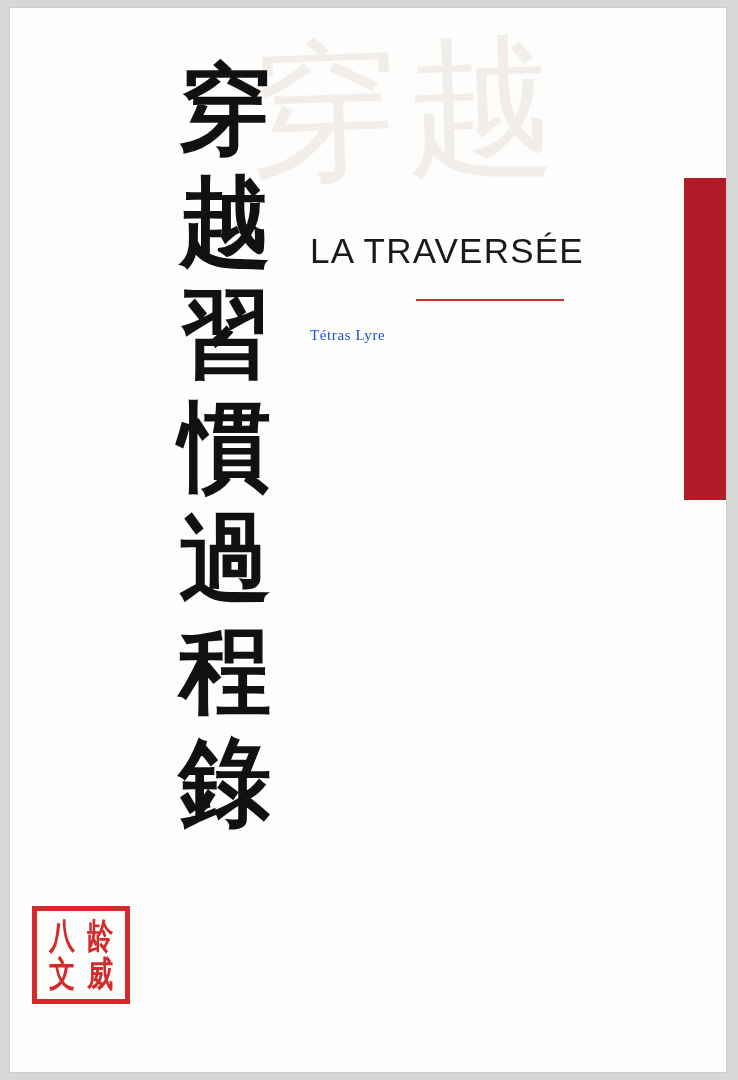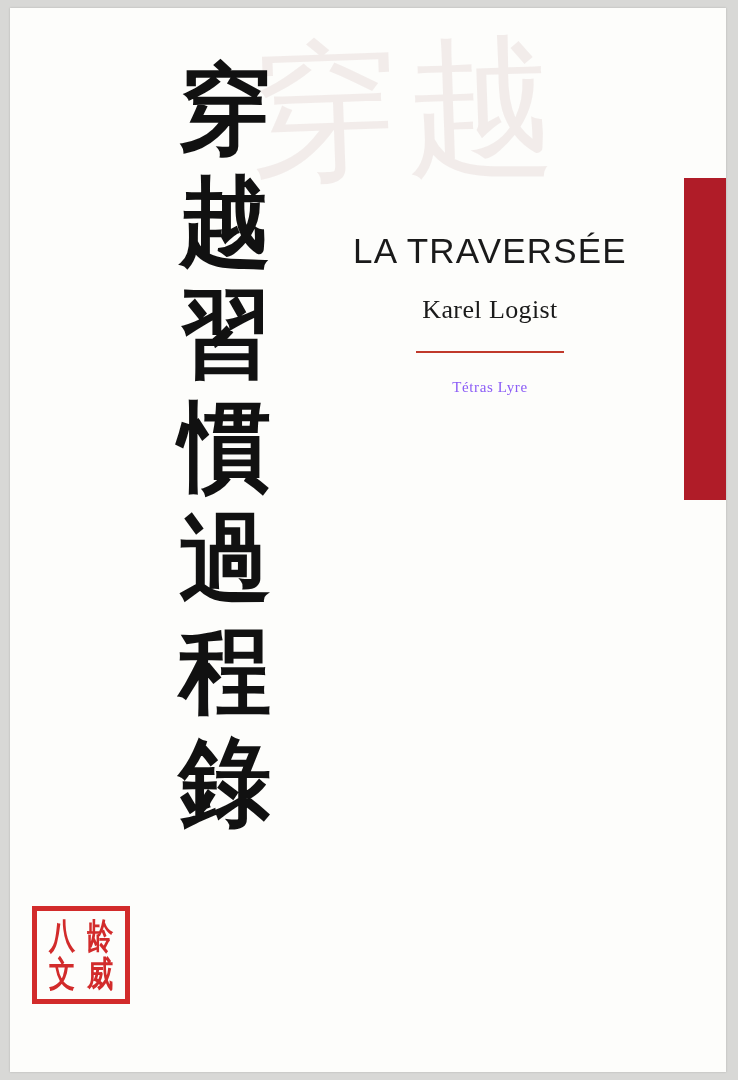--- a/index.html
+++ b/index.html
@@ -80,21 +80,21 @@
     height: 322px;
     background: #b01c28;
   }
 
   
   .title-block {
     position: absolute;
     left: 300px;
     top: 222px;
     width: 360px;
-    text-align: center;
+    text-align: left;
   }
   .book-title {
     font-family: "Liberation Sans", sans-serif;
     font-size: 35px;
     line-height: 1.22;
     letter-spacing: 1.2px;
     color: #1a1a1a;
     font-weight: 400;
   }
   .book-title .line2 {
@@ -111,21 +111,21 @@
     margin: 26px auto 0 auto;
     width: 148px;
     height: 2px;
     background: #c0392b;
   }
   .publisher {
     margin-top: 26px;
     font-family: "Liberation Serif", serif;
     font-size: 15px;
     letter-spacing: 0.6px;
-    color: #8b5cf6;
+    color: #1d4ed8;
   }
 
   
   .seal {
     position: absolute;
     left: 22px;
     top: 898px;
     width: 98px;
     height: 98px;
     border: 5px solid #d22b2b;
@@ -168,21 +168,20 @@
       <span class="glyph">程</span>
       <span class="glyph">錄</span>
     </div>
 
     <div class="red-band"></div>
 
     <div class="title-block">
       <div class="book-title">
         <span>LA TRAVERSÉE</span>
       </div>
-      <div class="author">Karel Logist</div>
       <div class="rule"></div>
       <div class="publisher">Tétras Lyre</div>
     </div>
 
     <div class="seal">
       <div class="seal-grid">
         <span>八</span>
         <span>龄</span>
         <span>文</span>
         <span>威</span>

